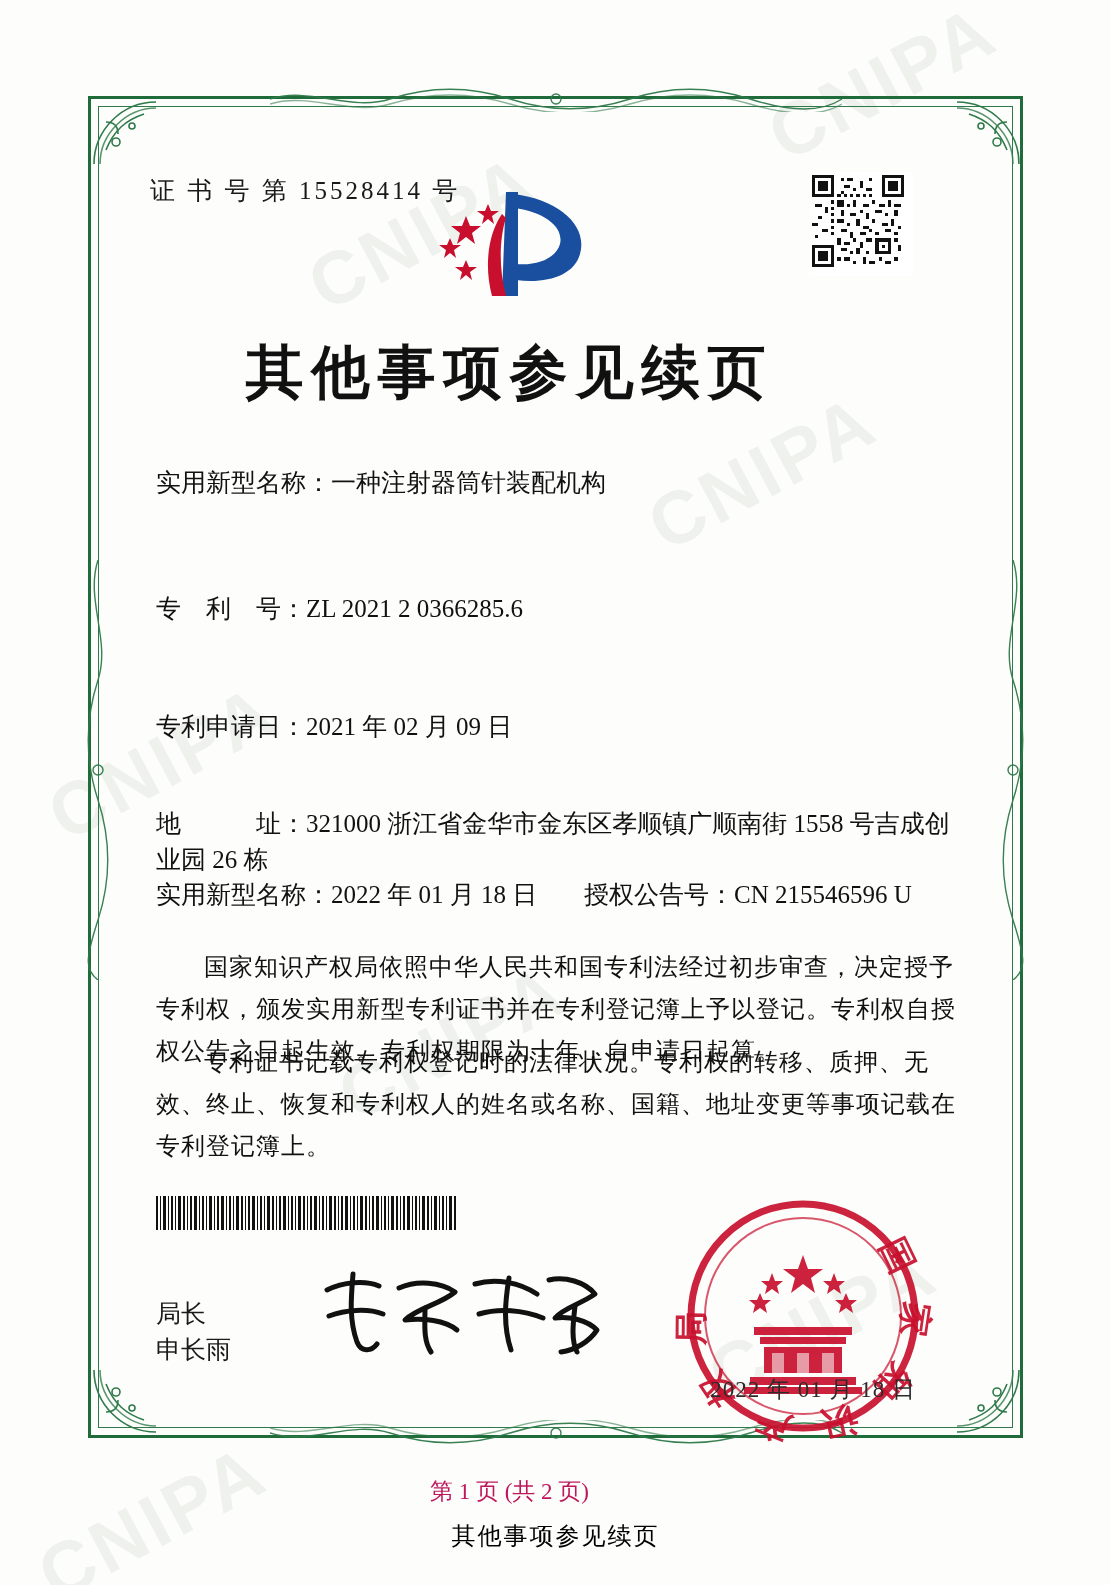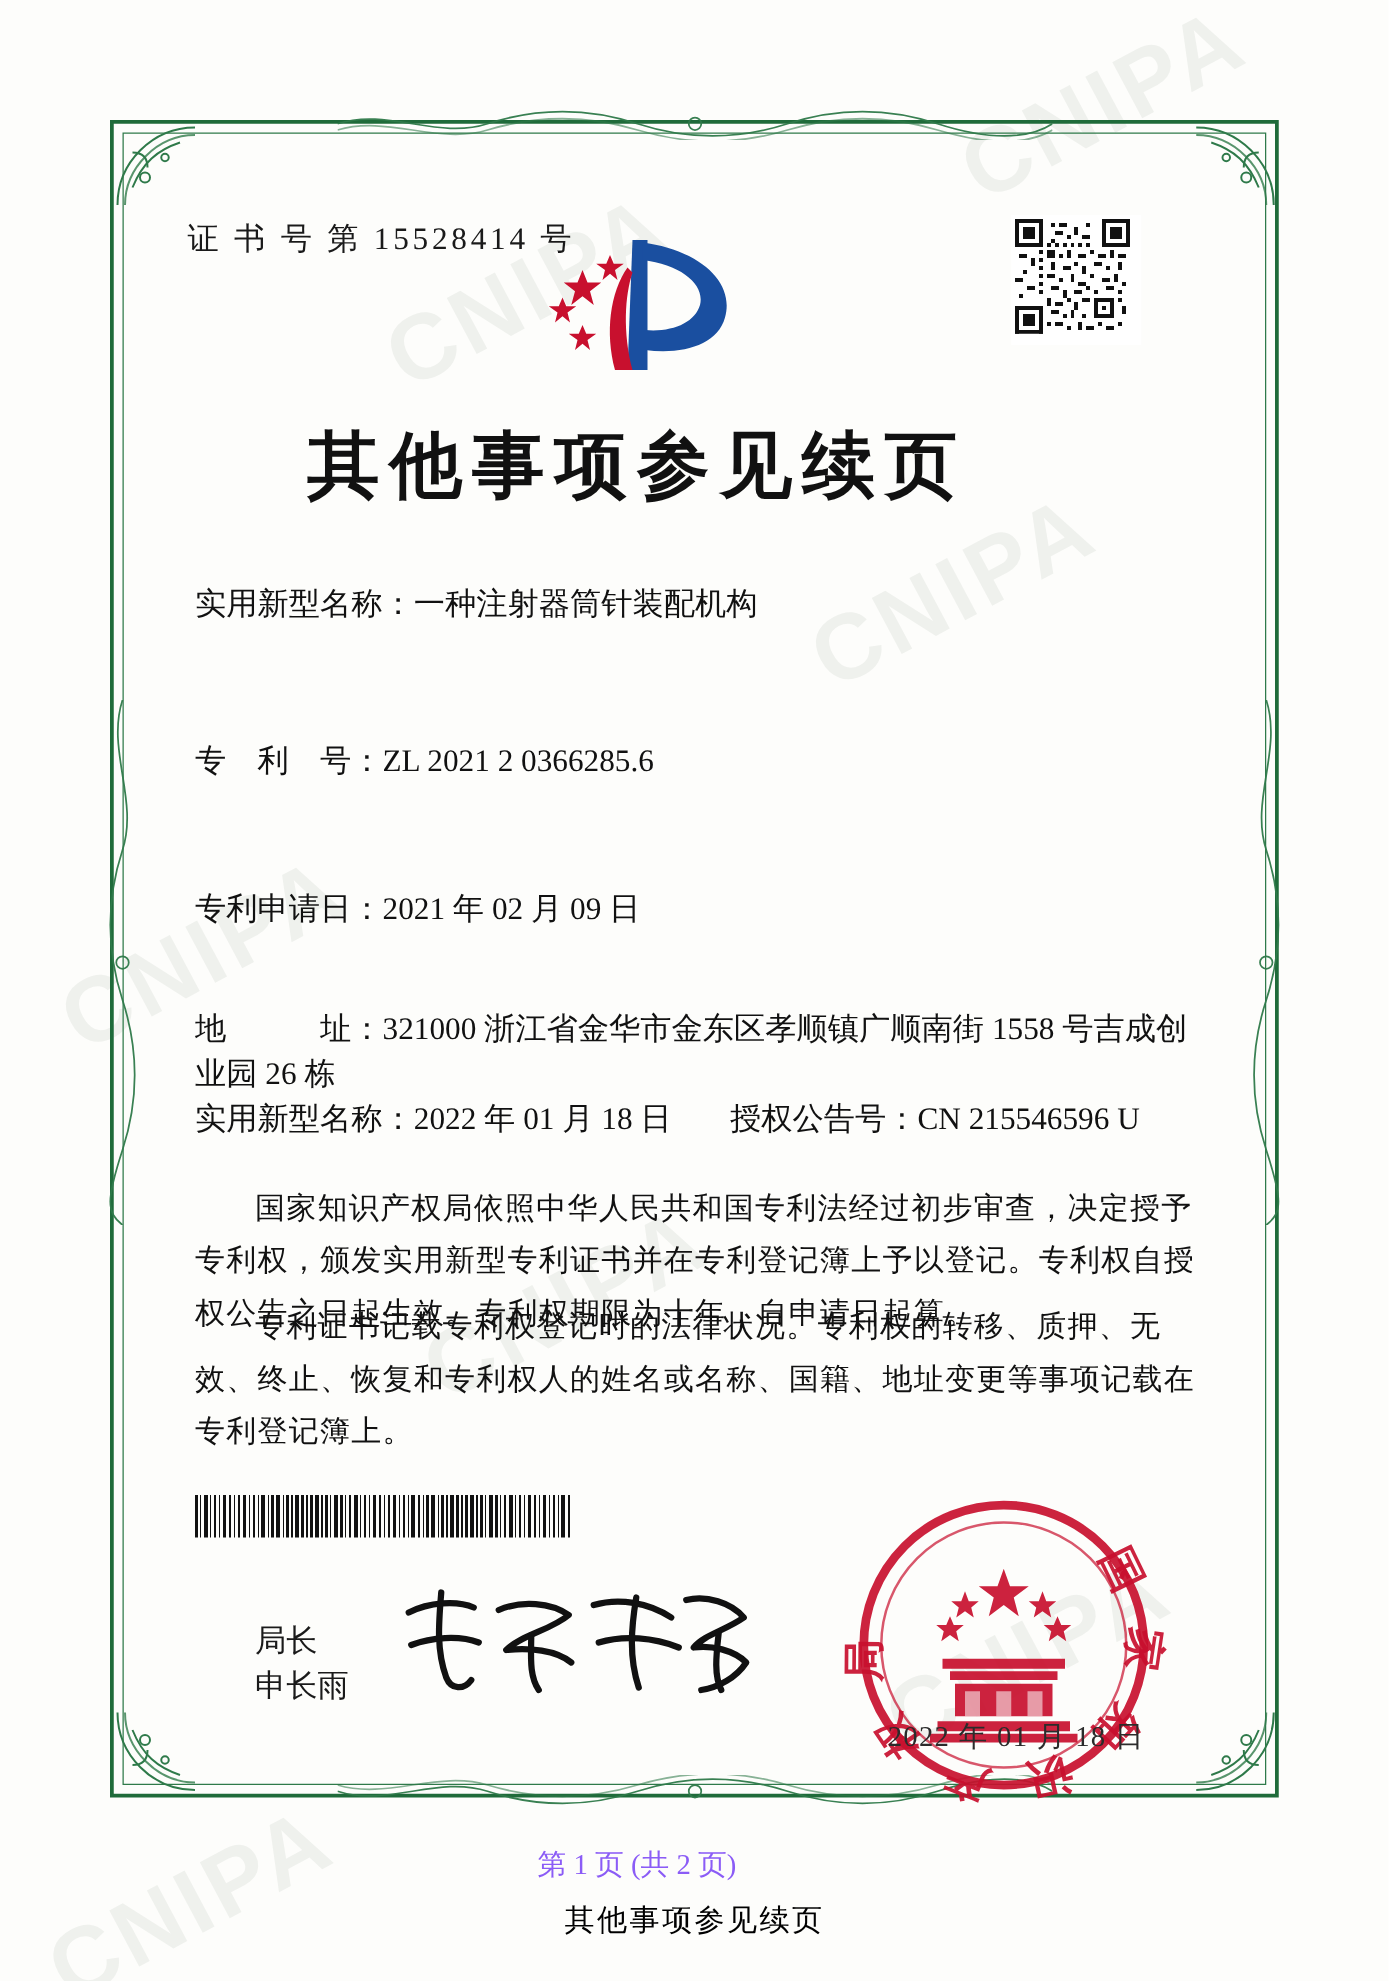--- a/index.html
+++ b/index.html
@@ -159,21 +159,20 @@
     width: 300px; height: 34px;
   }
   #barcode svg { display:block; width:100%; height:100%; }
 
   
   #sig-label {
     position: absolute;
     left: 58px; top: 1190px;
     font-size: 25px;
     line-height: 1.45;
-    margin-left: 48px;
   }
   #sig-mark {
     position: absolute;
     left: 215px; top: 1158px;
     width: 300px; height: 100px;
     color: #111;
   }
   #sig-mark svg { display:block; width:100%; height:100%; }
 
   
@@ -191,21 +190,21 @@
     font-size: 23px;
     color: #2b2b2b;
     letter-spacing: 1px;
   }
 
   #page-num {
     position: absolute;
     left: 0; right: 0; top: 1370px;
     text-align: center;
     font-size: 23px;
-    color: #8b5cf6;
+    color: #be185d;
   }
 
   #footer-note {
     position: absolute;
     left: 0; right: 0; top: 1520px;
     text-align: center;
     font-size: 24px;
     color: #000000;
     letter-spacing: 2px;
   }

